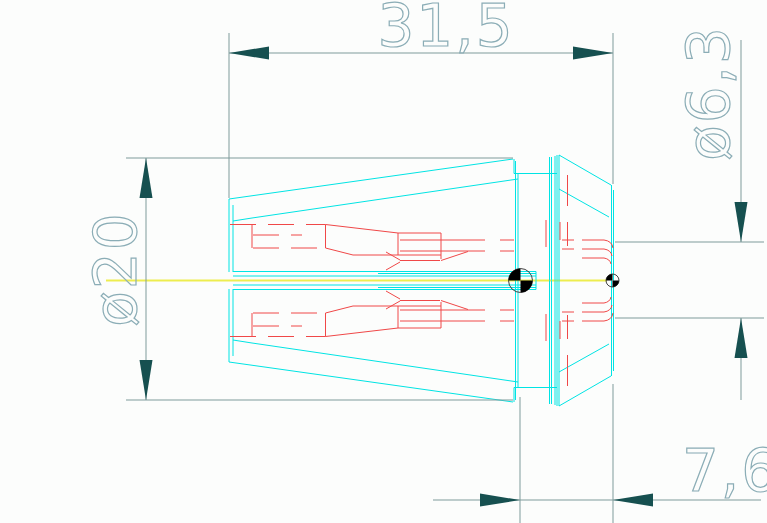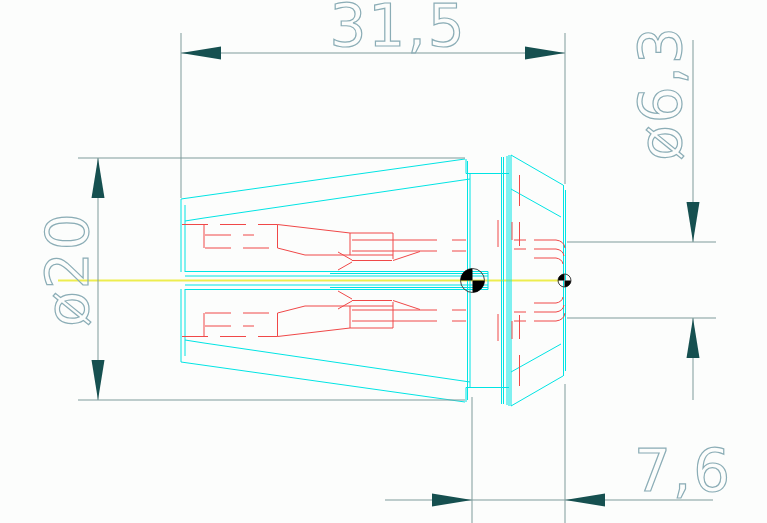--- a/index.html
+++ b/index.html
@@ -1,21 +1,21 @@
 <!DOCTYPE html>
 <html style="--outline: #00e4e4; --hidden: #f04848; --centerline: #eded4f; --dim-line: #7e9b9b; --arrow: #165050; --dim-text: #8badb6; --mark: #000000; --background: #fcfdfc;"><head>
 <meta charset="utf-8">
 <style>
   html,body{margin:0;padding:0;}
   body{
     width:767px;height:523px;overflow:hidden;
     background:var(--background,#fcfdfc);
     font-family:"DejaVu Sans", sans-serif;
   }
-  #canvas-wrap{width:675px;height:523px;position:relative;}
+  #canvas-wrap{width:675px;height:523px;position:relative;margin-left:48px;}
   svg{display:block;}
   .dimline{stroke:var(--dim-line,#7e9b9b);stroke-width:1;fill:none;}
   .arrow{fill:var(--arrow,#165050);stroke:none;}
   .cyan{stroke:var(--outline,#00e4e4);stroke-width:1;fill:none;}
   .red{stroke:var(--hidden,#f04848);stroke-width:1;fill:none;}
   .red-dash{stroke-dasharray:26 12;}
   .yellow{stroke:var(--centerline,#eded4f);stroke-width:2;fill:none;}
   .dimtext{
     fill:none;stroke:var(--dim-text,#8badb6);stroke-width:1.2;
     font-size:58px;letter-spacing:2px;

